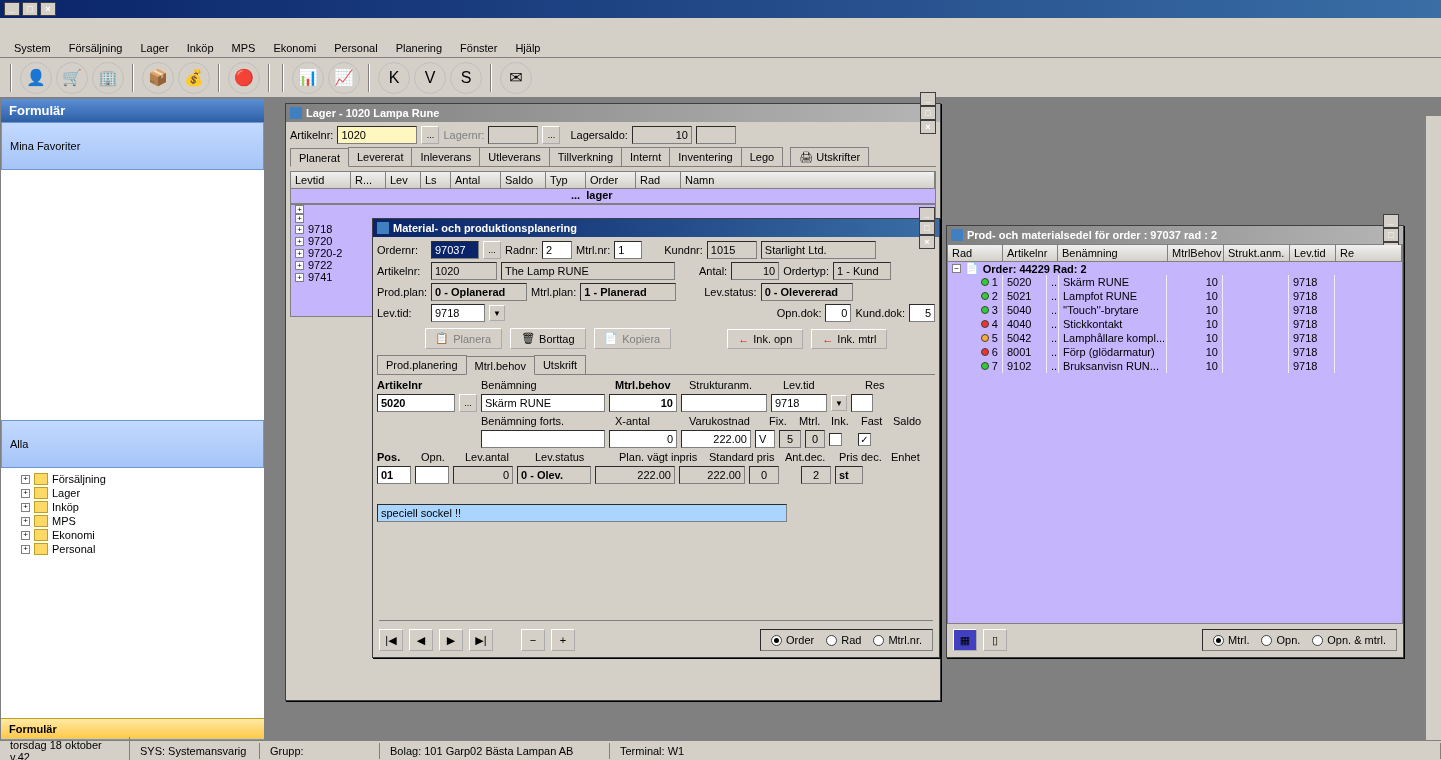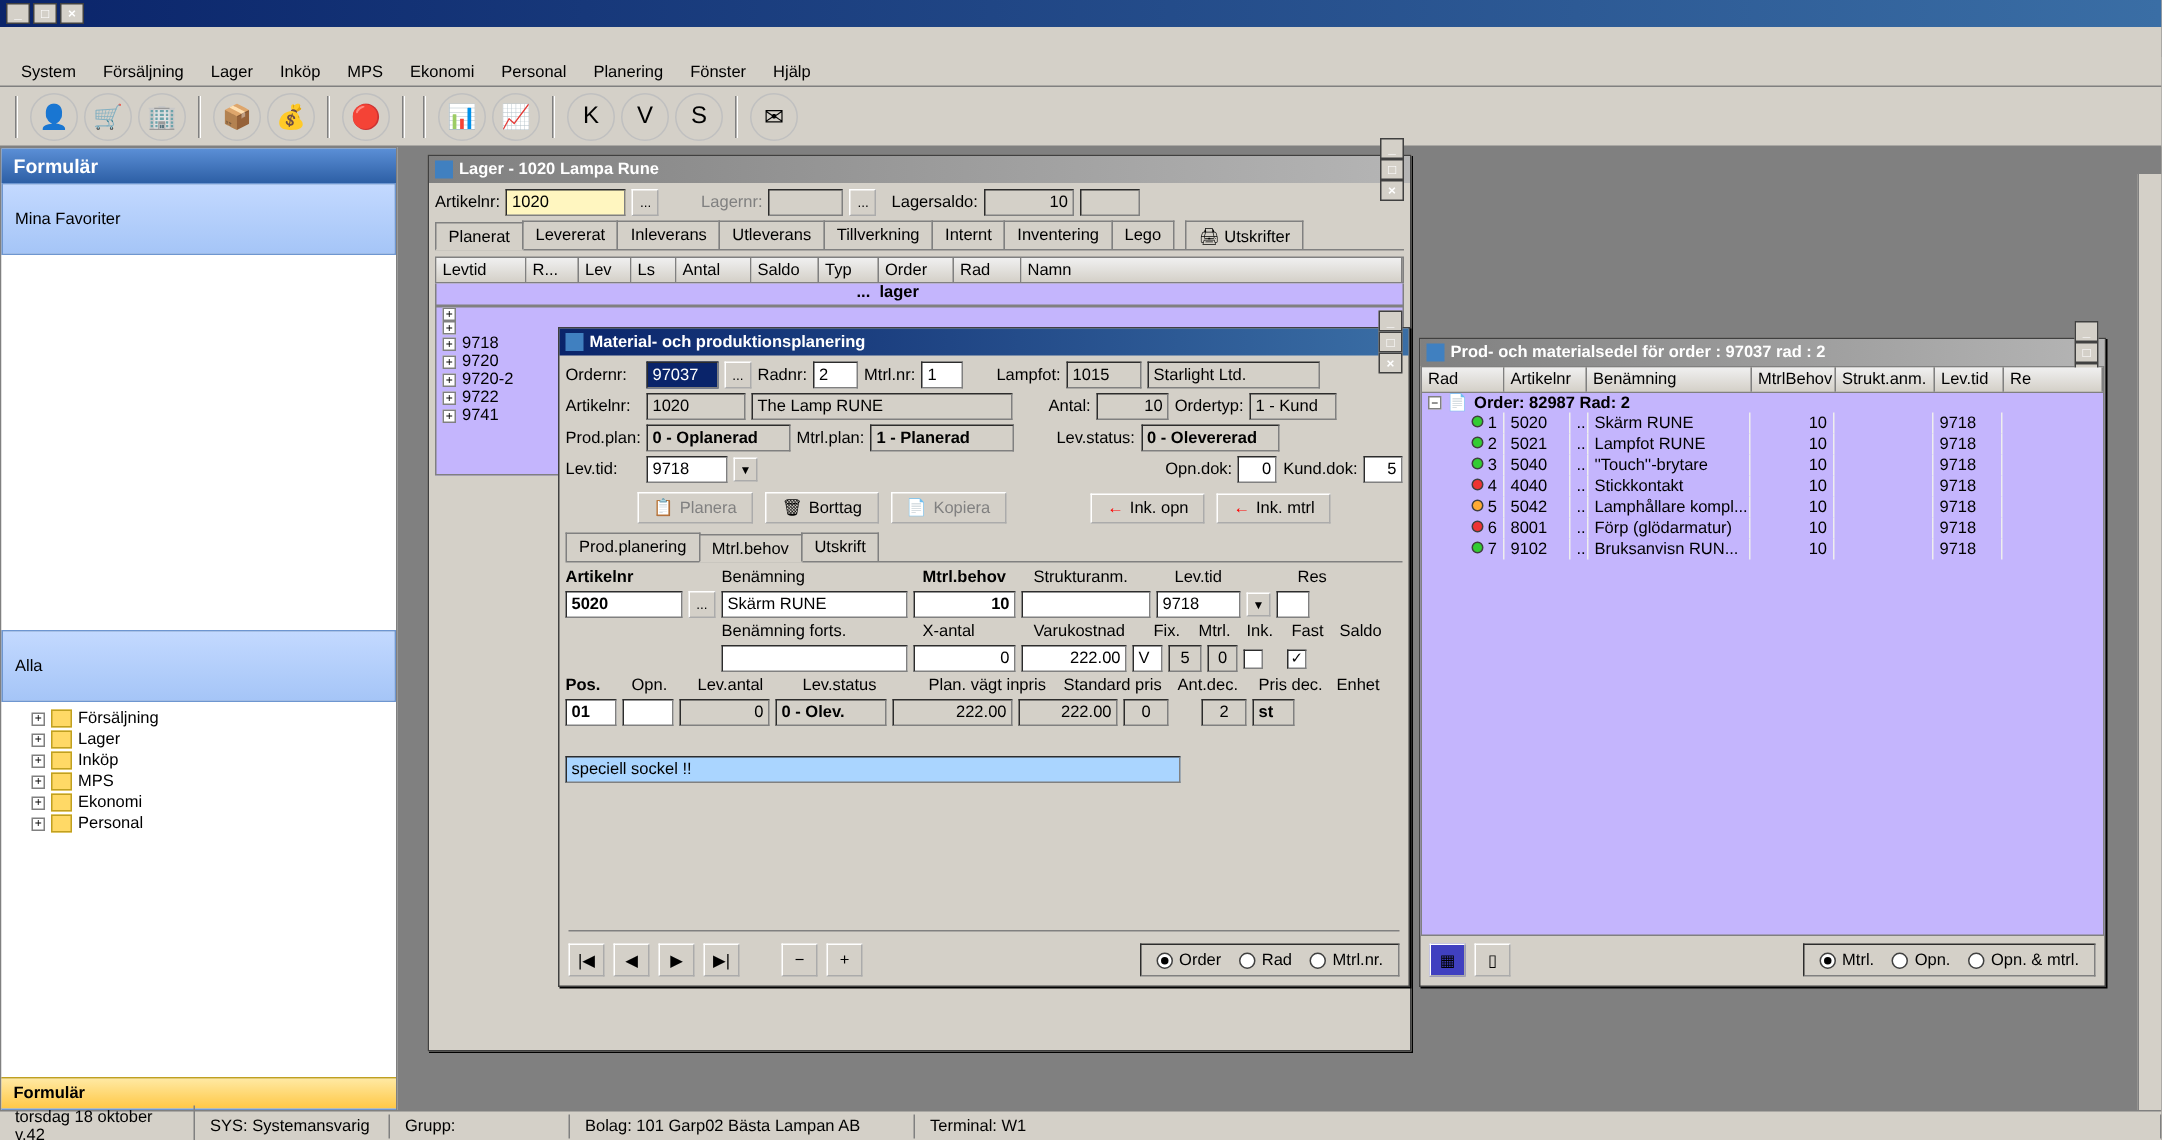--- a/index.html
+++ b/index.html
@@ -24,21 +24,21 @@
 .folder-icon { width: 14px; height: 12px; background: #ffd966; border: 1px solid #c0a020; }
 .sb-footer1 { background: linear-gradient(to bottom, #ffe9a3, #ffc846); padding: 4px 8px; font-weight: bold; border-top: 1px solid #c0a020; }
 .sb-footer2 { background: linear-gradient(to bottom, #c3d9ff, #a5c5f7); height: 28px; border-top: 1px solid #6e96d0; }
 .mdi-area { flex: 1; background: #808080; position: relative; }
 .child-window { position: absolute; background: #d4d0c8; border: 1px solid #404040; box-shadow: 1px 1px 0 #000; }
 .child-title { background: linear-gradient(to right, #0a246a, #3a6ea5); color: #fff; height: 18px; display: flex; align-items: center; padding: 0 4px; justify-content: space-between; font-weight: bold; }
 .child-title.inactive { background: linear-gradient(to right, #808080, #b5b5b5); }
 .child-body { padding: 4px; }
 .form-row { display: flex; align-items: center; gap: 4px; margin-bottom: 3px; }
 .lbl { white-space: nowrap; }
-.lbl.grey { color: #808080; margin-left: 24px; }
+.lbl.grey { color: #808080; }
 .field { background: #fff; border: 1px inset #808080; height: 18px; padding: 0 3px; display: flex; align-items: center; }
 .field.ro { background: #d4d0c8; }
 .field.yellow { background: #fff6c0; }
 .field.highlight { background: #aad5ff; }
 .btn-small { width: 18px; height: 18px; background: #d4d0c8; border: 1px outset #fff; cursor: pointer; display: flex; align-items: center; justify-content: center; font-size: 9px; }
 .tabs { display: flex; border-bottom: 1px solid #808080; margin-top: 2px; }
 .tab { padding: 3px 8px 2px; border: 1px solid #808080; border-bottom: none; background: #d4d0c8; cursor: pointer; margin-right: -1px; white-space: nowrap; }
 .tab.active { background: #d4d0c8; position: relative; top: 1px; border-bottom: 1px solid #d4d0c8; }
 .grid-header { display: flex; background: #d4d0c8; border: 1px solid #808080; }
 .gh-cell { border-right: 1px solid #808080; padding: 2px 4px; background: linear-gradient(to bottom, #f0f0f0, #d4d0c8); white-space: nowrap; overflow: hidden; }
@@ -257,21 +257,21 @@
       </div>
       <div class="child-body">
         <div class="form-row">
           <span class="lbl" style="width:50px">Ordernr:</span>
           <span class="field" style="width:48px;background:#0a246a;color:#fff">97037</span>
           <span class="btn-small">...</span>
           <span class="lbl">Radnr:</span>
           <span class="field" style="width:30px;text-align:center">2</span>
           <span class="lbl">Mtrl.nr:</span>
           <span class="field" style="width:28px;text-align:center">1</span>
-          <span class="lbl" style="margin-left:18px">Lampfot:</span>
+          <span class="lbl" style="margin-left:18px">Kundnr:</span>
           <span class="field ro" style="width:50px">1015</span>
           <span class="field ro" style="width:115px">Starlight Ltd.</span>
         </div>
         <div class="form-row">
           <span class="lbl" style="width:50px">Artikelnr:</span>
           <span class="field ro" style="width:66px">1020</span>
           <span class="field ro" style="width:174px">The Lamp RUNE</span>
           <span class="lbl" style="margin-left:20px">Antal:</span>
           <span class="field ro" style="width:48px;justify-content:flex-end">10</span>
           <span class="lbl">Ordertyp:</span>
@@ -428,21 +428,21 @@
         <div class="gh-cell" style="width:55px">Rad</div>
         <div class="gh-cell" style="width:55px">Artikelnr</div>
         <div class="gh-cell" style="width:110px">Benämning</div>
         <div class="gh-cell" style="width:56px">MtrlBehov</div>
         <div class="gh-cell" style="width:66px">Strukt.anm.</div>
         <div class="gh-cell" style="width:46px">Lev.tid</div>
         <div class="gh-cell" style="flex:1">Re</div>
       </div>
       <div class="grid-body" style="height:362px">
         <div class="tree-row">
-          <span class="plus-box">−</span>📄 <span class="bold" style="margin-left:4px">Order: 82987  Rad: 2</span>
+          <span class="plus-box">−</span>📄 <span class="bold" style="margin-left:4px">Order: 44229  Rad: 2</span>
         </div>
         <div id="pms-rows">
             <div class="grid-row" style="padding-left: 22px;">
               <div class="gr-cell" style="width:33px;text-align:right"><span class="dot green"></span> 1</div>
               <div class="gr-cell" style="width:44px">5020</div>
               <div class="gr-cell" style="width:12px">...</div>
               <div class="gr-cell" style="width:108px">Skärm RUNE</div>
               <div class="gr-cell" style="width:56px;text-align:right">10</div>
               <div class="gr-cell" style="width:66px"></div>
               <div class="gr-cell" style="width:46px">9718</div>

